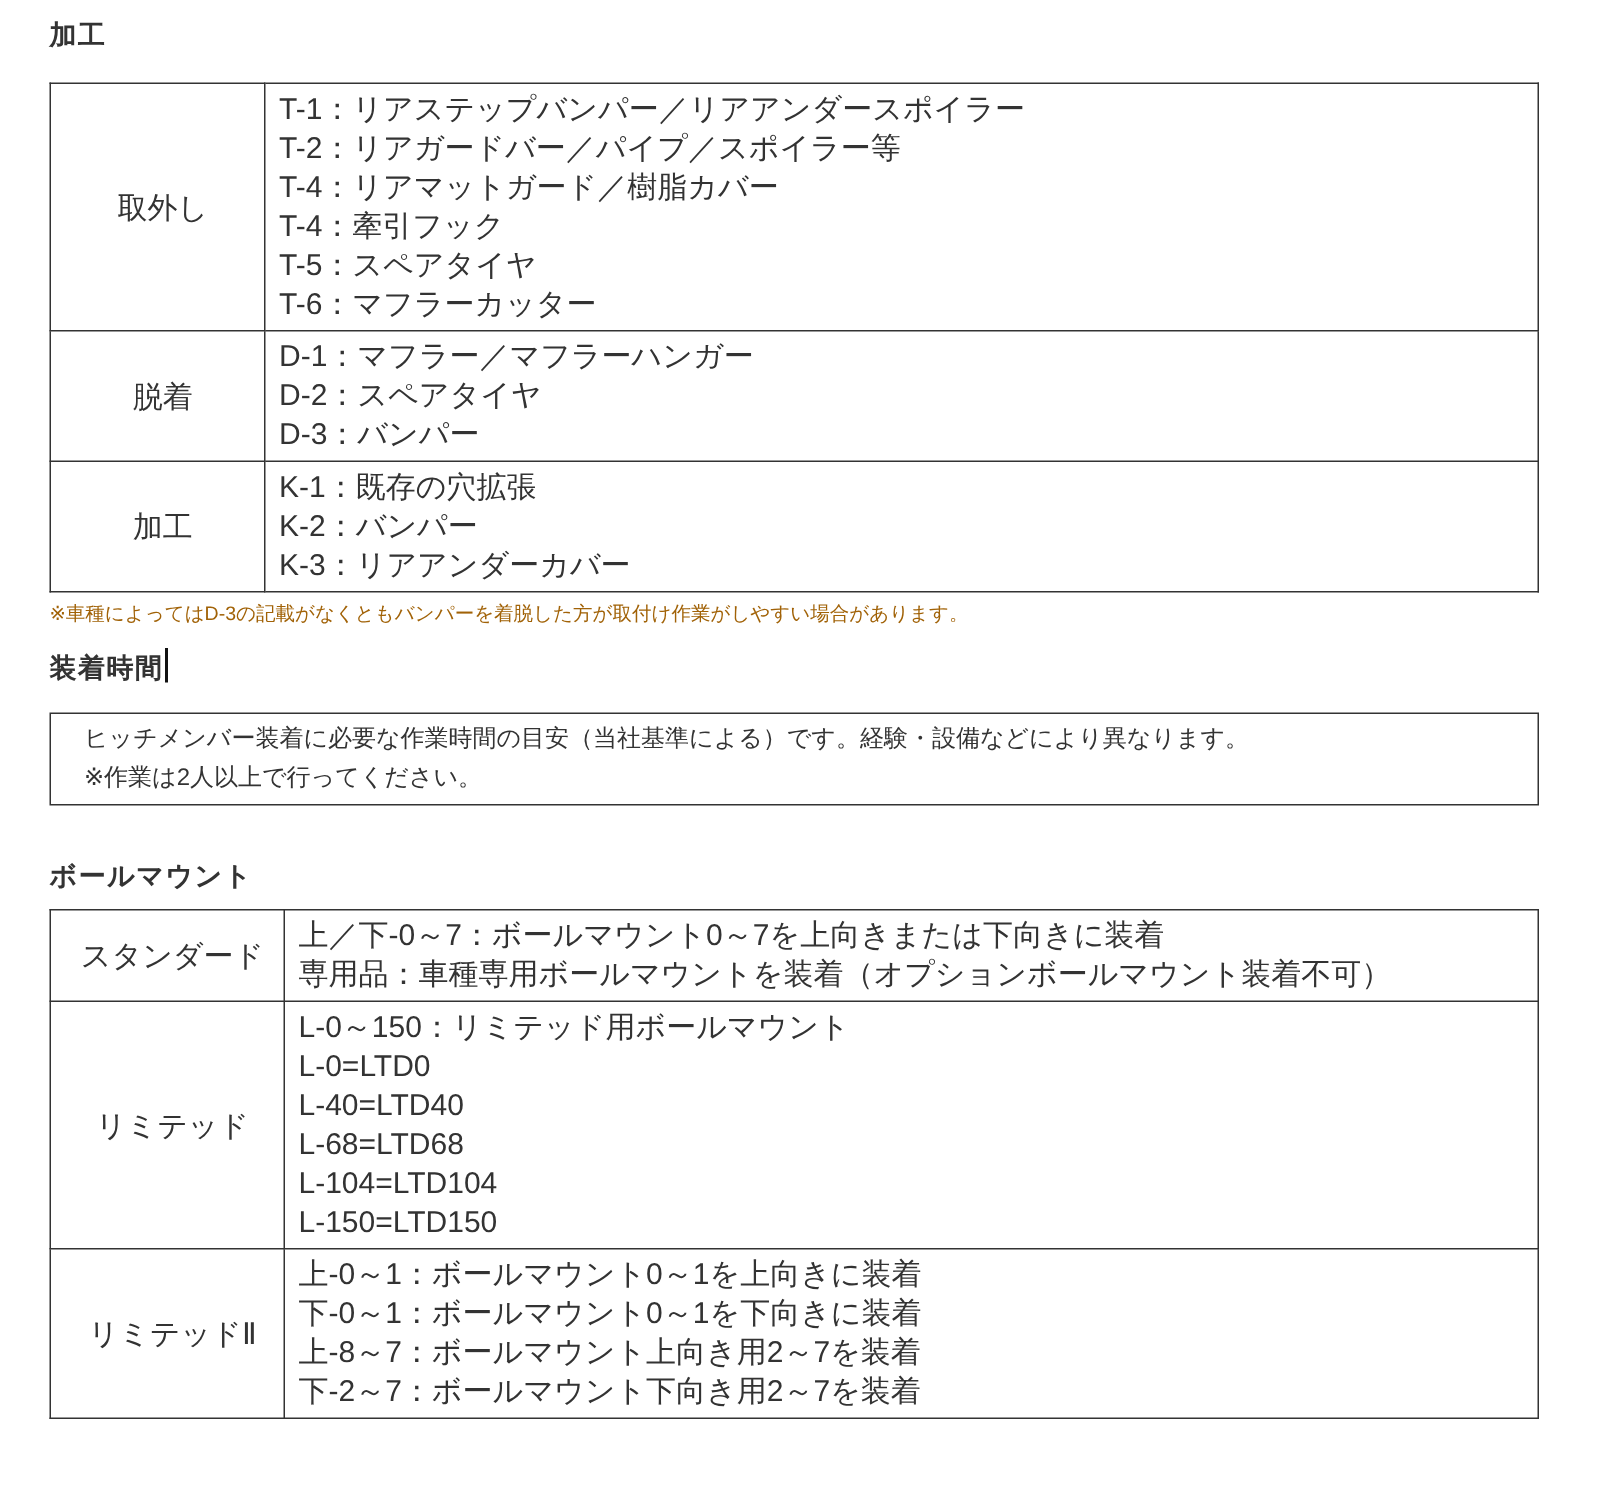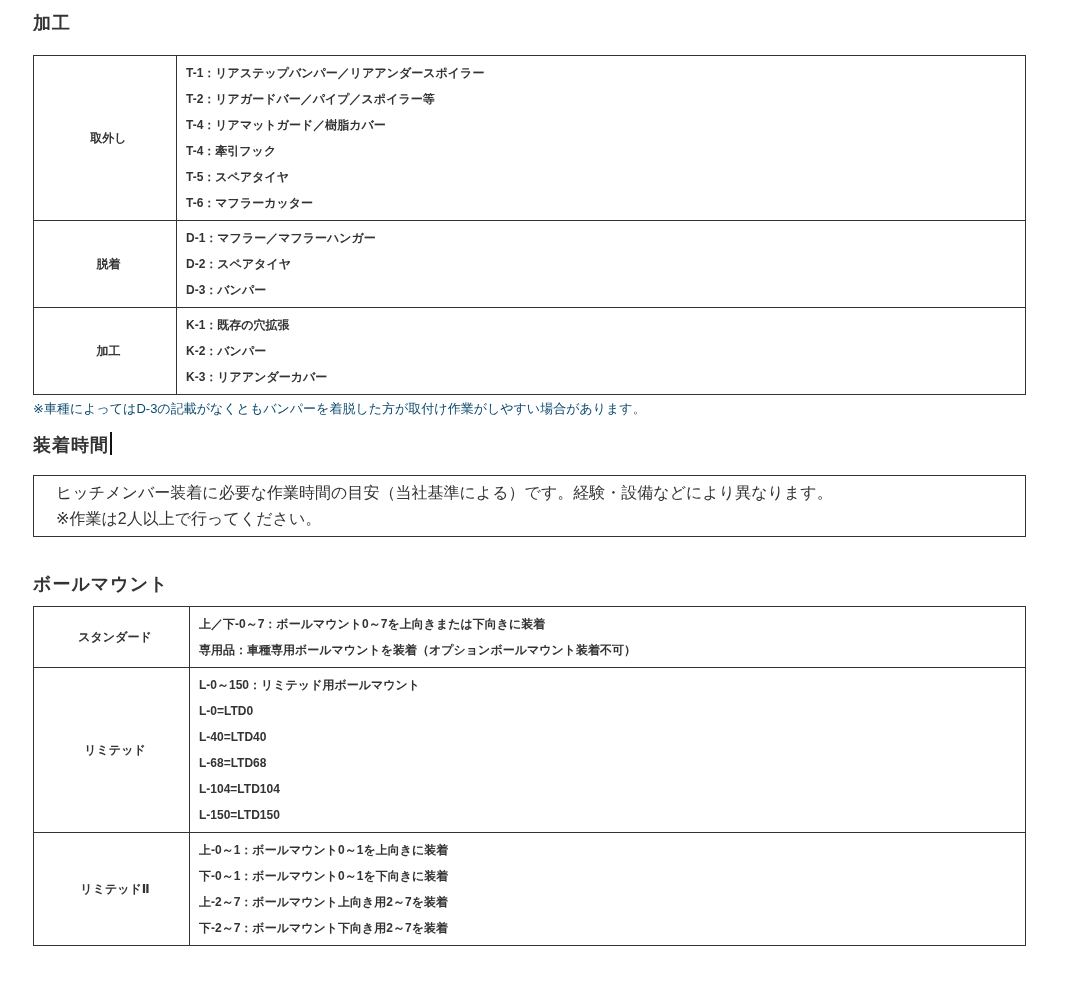--- a/index.html
+++ b/index.html
@@ -35,39 +35,39 @@
   }
 
   table.info-table {
     border-collapse: collapse;
     width: 993px;
     table-layout: fixed;
   }
   table.info-table th,
   table.info-table td {
     border: 1px solid #333333;
-    font-size: 12px;
-    font-weight: 700;
+    font-size: 20px;
+    font-weight: 400;
     color: #333333;
   }
   table.info-table th {
     text-align: center;
     vertical-align: middle;
     padding: 4px 6px 4px 13px;
   }
   table.t-processing th { width: 143px; }
   table.t-ballmount  th { width: 156px; }
   table.info-table td { padding: 4px 10px 4px 9px; vertical-align: middle; }
   .cell-line { line-height: 26px; white-space: nowrap; overflow: hidden; }
 
   .footnote {
     margin: 6px 0 0 0;
     font-size: 13px;
     line-height: 15px;
-    color: #0c4a6e;
+    color: #a16207;
   }
 
   .info-box {
     margin-top: 17px;
     width: 993px;
     border: 1px solid #333333;
     padding: 4px 10px;
   }
   .info-box .cell-line { line-height: 26px; font-size: 16px; margin-left: 12px; }
 </style>
@@ -139,20 +139,20 @@
           <div class="cell-line">L-68=LTD68</div>
           <div class="cell-line">L-104=LTD104</div>
           <div class="cell-line">L-150=LTD150</div>
         </td>
       </tr>
       <tr>
         <th>リミテッドⅡ</th>
         <td>
           <div class="cell-line">上-0～1：ボールマウント0～1を上向きに装着</div>
           <div class="cell-line">下-0～1：ボールマウント0～1を下向きに装着</div>
-          <div class="cell-line">上-2～7：ボールマウント上向き用2～7を装着</div>
+          <div class="cell-line">上-8～7：ボールマウント上向き用2～7を装着</div>
           <div class="cell-line">下-2～7：ボールマウント下向き用2～7を装着</div>
         </td>
       </tr>
     </tbody>
   </table>
 
 </div>
 
 </body></html>

